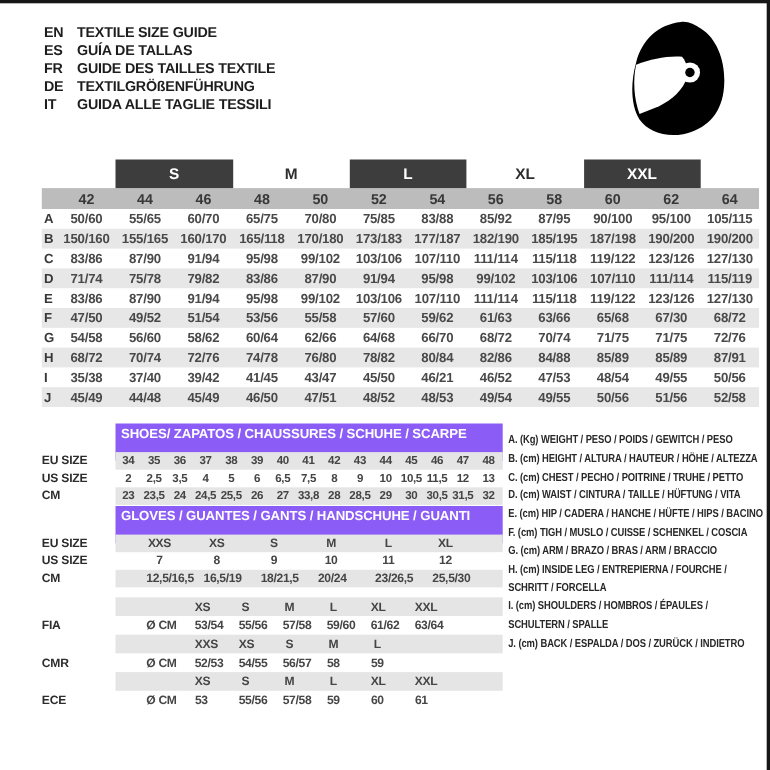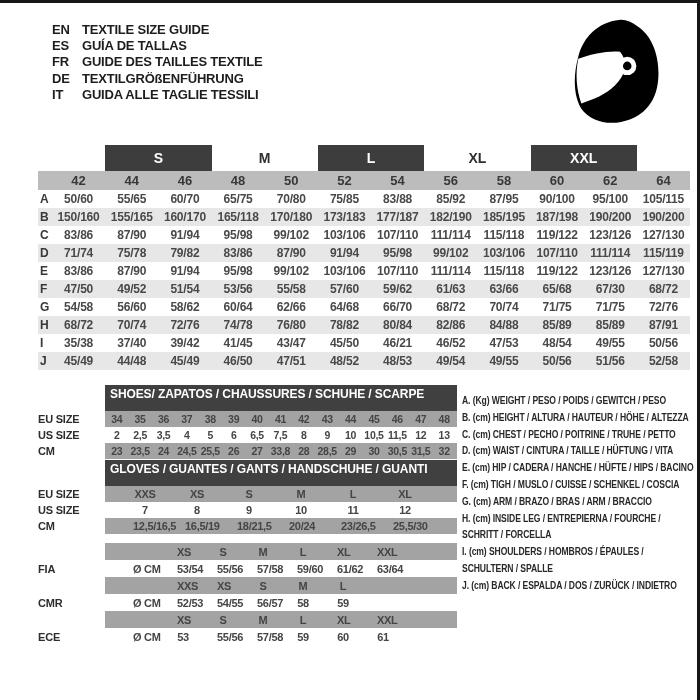--- a/index.html
+++ b/index.html
@@ -6,21 +6,21 @@
   body{
     width:700px;height:700px;background:#ffffff;position:relative;overflow:hidden;
     font-family:"Liberation Sans",sans-serif;font-weight:bold;color:#3c3c3c;
     -webkit-font-smoothing:antialiased;
   }
   .b-top{position:absolute;top:0;left:0;width:700px;height:3px;background:#161616;}
   .b-right{position:absolute;top:0;right:0;width:3px;height:700px;background:#161616;}
 
   
   .lang-block{
-    position:absolute;left:52px;top:22px;display:grid;grid-template-columns:30px auto;
+    position:absolute;left:40px;top:22px;display:grid;grid-template-columns:30px auto;
     font-size:13px;line-height:16.2px;color:#1d1d1d;letter-spacing:-0.2px;white-space:nowrap;
   }
 
   .helmet-icon{position:absolute;left:570px;top:18px;}
 
   
   .main-table{position:absolute;left:38px;top:145px;width:652px;}
   .grid13{display:grid;grid-template-columns:14px repeat(12,1fr);align-items:center;}
   .group-row{height:26px;}
   .group-box{background:#3d3d3d;color:#ffffff;font-size:14px;text-align:center;height:26px;line-height:27px;}
@@ -31,30 +31,30 @@
   .row-letter{text-align:left;padding-left:2px;font-size:12px;color:#383838;}
   .cell{text-align:center;}
 
   
   .lower{position:absolute;left:38px;top:393px;width:420px;}
   .ltable{margin-bottom:9px;}
   .lt-hrow,.lt-row{display:flex;align-items:center;}
   .lt-hrow{height:18px;}
   .lt-outer{width:67px;font-size:11px;color:#2d2d2d;letter-spacing:-0.2px;}
   .lt-header{
-    width:352px;height:34px;background:#404040;color:#ffffff;font-size:12px;line-height:19px;
+    width:352px;height:34px;background:#8b5cf6;color:#ffffff;font-size:12px;line-height:19px;
     padding-left:5px;box-sizing:border-box;letter-spacing:-0.1px;white-space:nowrap;
   }
   .lt-row{height:16px;}
   .t-helmet .lt-row{height:17px;}
   .lt-cells{width:352px;height:100%;display:grid;align-items:center;}
   .cells-shoes{grid-template-columns:repeat(15,23.4px);}
   .cells-gloves{grid-template-columns:repeat(6,52px);}
   .cells-helmet{grid-template-columns:44px repeat(6,40px);}
-  .stripe2{background:#a3a3a3;}
+  .stripe2{background:#e5e5e5;}
   .lt-cell{text-align:center;font-size:10.5px;letter-spacing:-0.3px;color:#454545;white-space:nowrap;}
   .t-gloves .lt-cell,.t-helmet .lt-cell{font-size:11px;padding-left:28px;}
 
   
   .legend{
     position:absolute;left:462px;top:392px;width:288px;
     transform:scaleX(0.815);transform-origin:left top;
     font-size:10.5px;line-height:16.8px;color:#282828;letter-spacing:-0.1px;
   }
   .legend-item{white-space:pre-line;}

